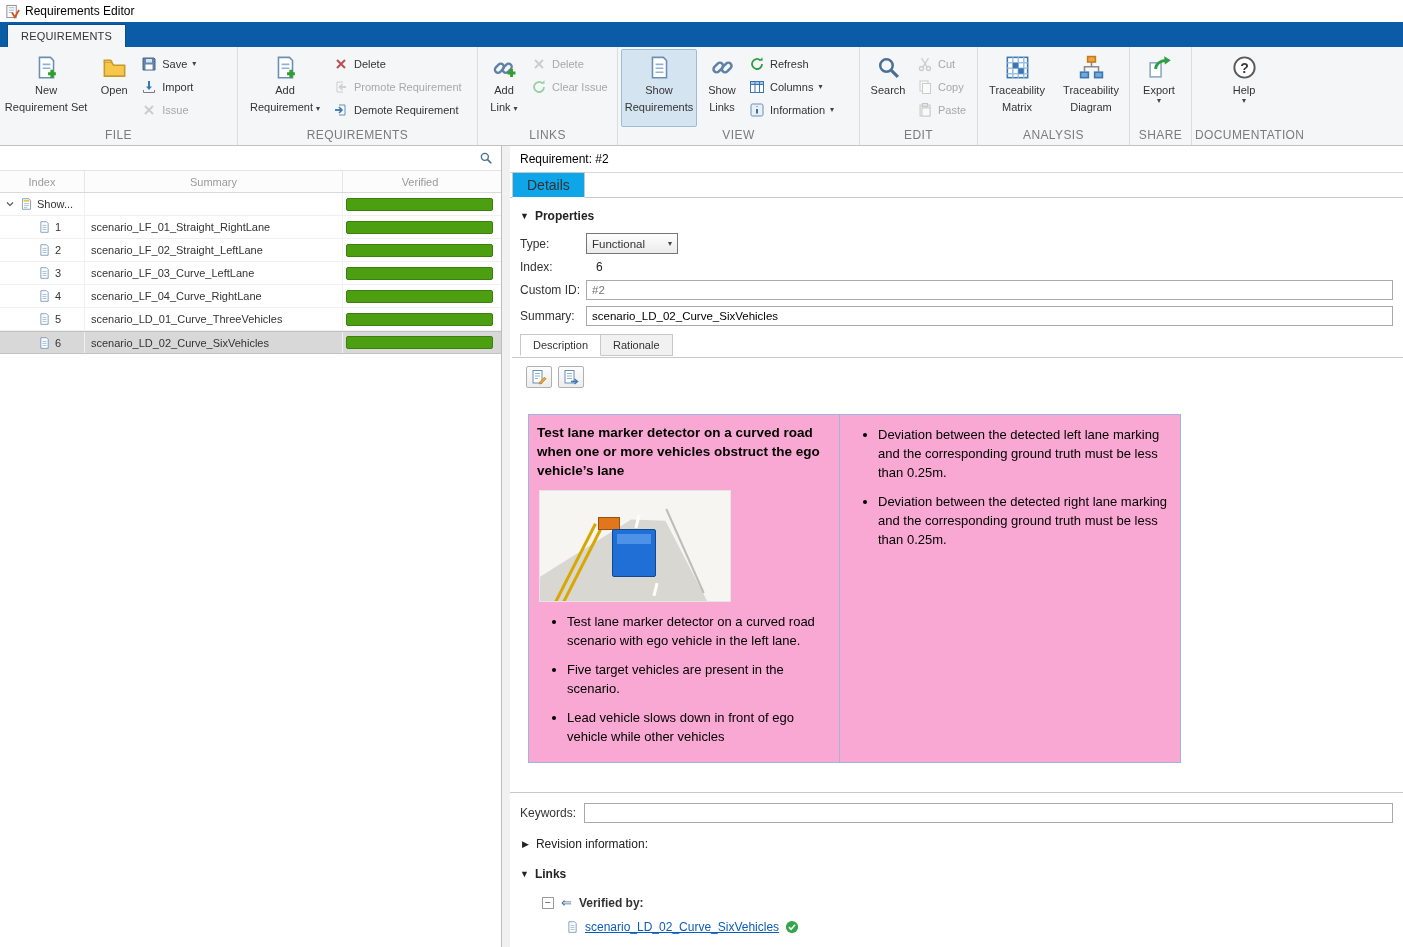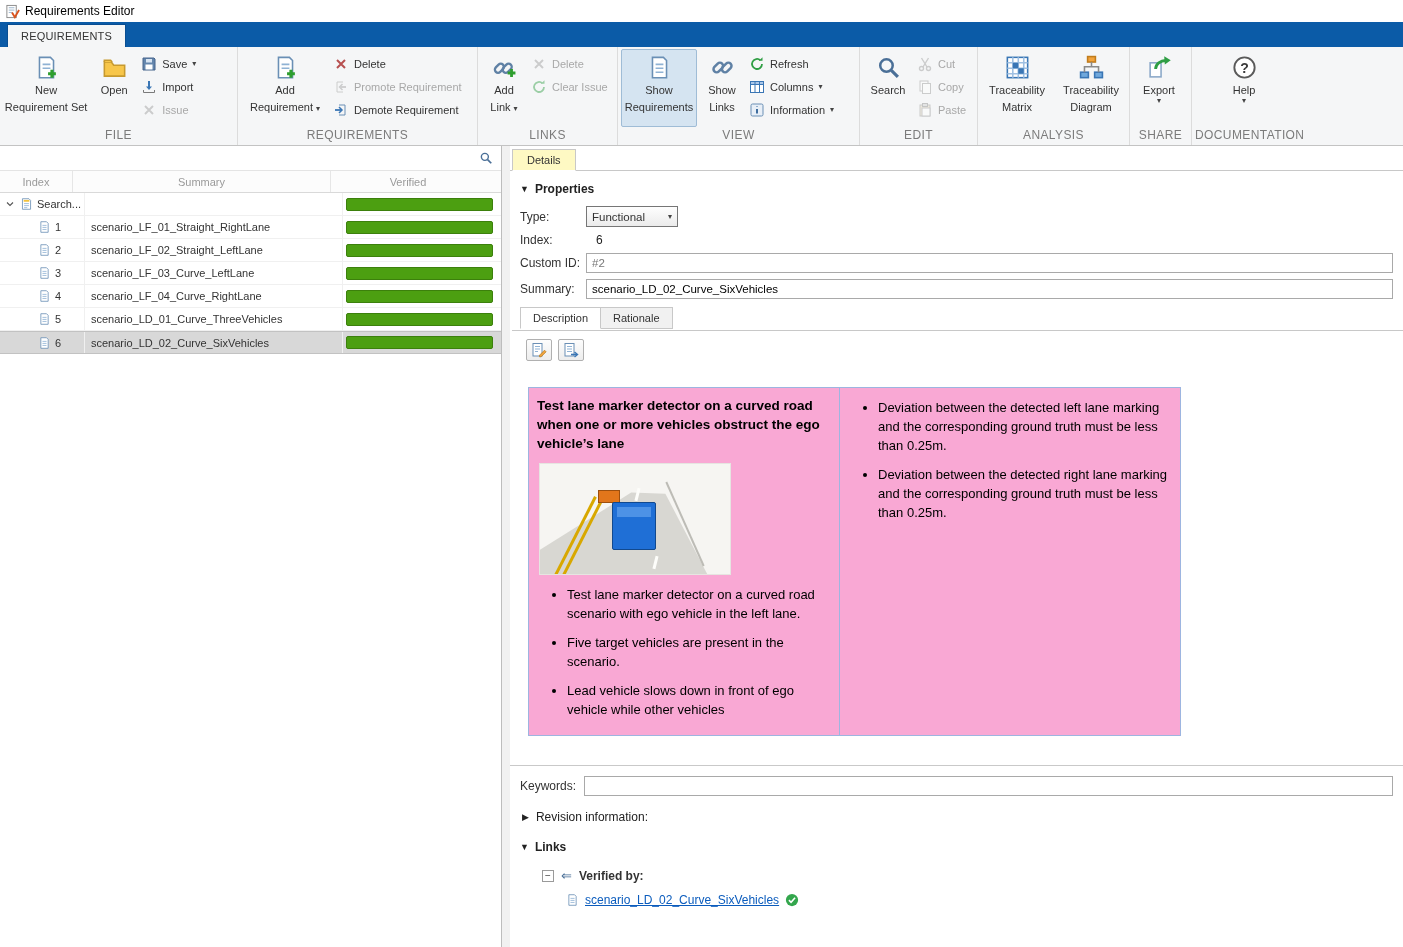--- a/index.html
+++ b/index.html
@@ -33,36 +33,36 @@
   
   .lpanel{position:absolute;left:0;top:146px;width:502px;bottom:0;background:#fff;border-right:1px solid #bdbdbd}
   .splitter{position:absolute;left:502px;top:146px;width:8px;bottom:0;background:#f1f1f1}
   .rpanel{position:absolute;left:510px;top:146px;right:0;bottom:0;background:#fff;overflow:hidden}
 
   
   .lp-toolbar{height:25px;border-bottom:1px solid #e4e4e4;display:flex;justify-content:flex-end;align-items:center;padding-right:8px}
   .lp-toolbar svg{width:14px;height:14px}
   .tree-head{display:flex;height:22px;border-bottom:1px solid #d9d9d9;background:#fcfcfc;font-size:11px;color:#9a9a9a;align-items:center;text-align:center}
   .hc{height:100%;display:flex;align-items:center;justify-content:center;border-right:1px solid #e6e6e6}
-  .hc.index{width:73px}.hc.summary{width:258px}.hc.verified{width:154px;border-right:none}
+  .hc.index{width:85px}.hc.summary{width:258px}.hc.verified{width:154px;border-right:none}
   .trow{display:flex;height:23px;align-items:center;border-bottom:1px solid #f0f0f0;font-size:11px;color:#333}
   .trow.selected{background:#d8d8d8;border-top:1px solid #c2c2c2;border-bottom:1px solid #c2c2c2}
   .tc{height:100%;display:flex;align-items:center;border-right:1px solid #f0f0f0}
   .tc.index{width:85px;padding-left:4px;gap:4px}
   .tc.summary{width:258px;padding-left:6px}
   .tc.verified{width:154px;border-right:none;padding-left:3px}
   .tc svg.rowicon{width:13px;height:14px}
   .tc svg.chev{width:12px;height:12px}
   .indent1{margin-left:34px}
   .vbar{width:147px;height:13px;background:#4c9f11;border:1px solid #3c800c;border-radius:2px}
 
   
   .req-header{height:27px;border-bottom:1px solid #d9d9d9;display:flex;align-items:center;padding-left:10px;font-size:12px;color:#000}
   .details-tabbar{height:25px;border-bottom:1px solid #c8c8c8;padding-left:2px;display:flex;align-items:flex-end}
-  .dtab{background:#fef9c3;border:1px solid #c8c8c8;border-bottom:1px solid #fff;margin-bottom:-1px;font-size:11px;padding:4px 14px}
+  .dtab{background:#0ea5e9;border:1px solid #c8c8c8;border-bottom:1px solid #fff;margin-bottom:-1px;font-size:14px;padding:4px 14px}
   .props{padding:9px 10px 0 10px}
   .sec-head{display:flex;align-items:center;gap:6px;font-size:12px;font-weight:bold;color:#222;margin:2px 0 10px}
   .tri{font-size:9px;color:#222}
   .frow{display:flex;align-items:center;margin:0 0 6px 0;font-size:12px}
   .flabel{width:66px;color:#333;flex:0 0 auto}
   .selectbox{width:92px;height:21px;border:1px solid #767676;background:linear-gradient(#fefefe,#ebebeb);display:flex;align-items:center;justify-content:space-between;padding:0 5px;font-size:11.5px}
   .txtin{height:20px;border:1px solid #a9a9a9;font-size:11.5px;font-family:"Liberation Sans",sans-serif;padding:0 5px;flex:1 1 auto}
   .gray-input{color:#787878}
   .plainval{font-size:12px;color:#222;margin-left:10px}
   .desc-tabs{margin:8px 0 0 2px;height:24px;border-bottom:1px solid #c8c8c8;display:flex;align-items:flex-start;padding-left:8px}
@@ -491,21 +491,21 @@
     </div>
 
     <div class="trow">
       <div class="tc index">
         <svg class="chev">
             <use href="#i-chev"></use>
           </svg>
         <svg class="rowicon">
             <use href="#i-reqset"></use>
           </svg>
-        <span>Search...</span>
+        <span>Show...</span>
       </div>
       <div class="tc summary"></div>
       <div class="tc verified">
           <div class="vbar"></div>
         </div>
     </div>
 
     <div class="trow">
       <div class="tc index">
           <svg class="rowicon indent1">
@@ -588,20 +588,23 @@
         </div>
       <div class="tc verified">
           <div class="vbar"></div>
         </div>
     </div>
   </div>
 
   <div class="splitter"></div>
 
   <div class="rpanel">
+    <div class="req-header">
+      <span>Requirement: #2</span>
+    </div>
     <div class="details-tabbar">
       <div class="dtab">Details</div>
     </div>
 
     <div class="props">
       <div class="sec-head">
         <span class="tri">▼</span>
         <span>Properties</span>
       </div>
       <div class="frow">

